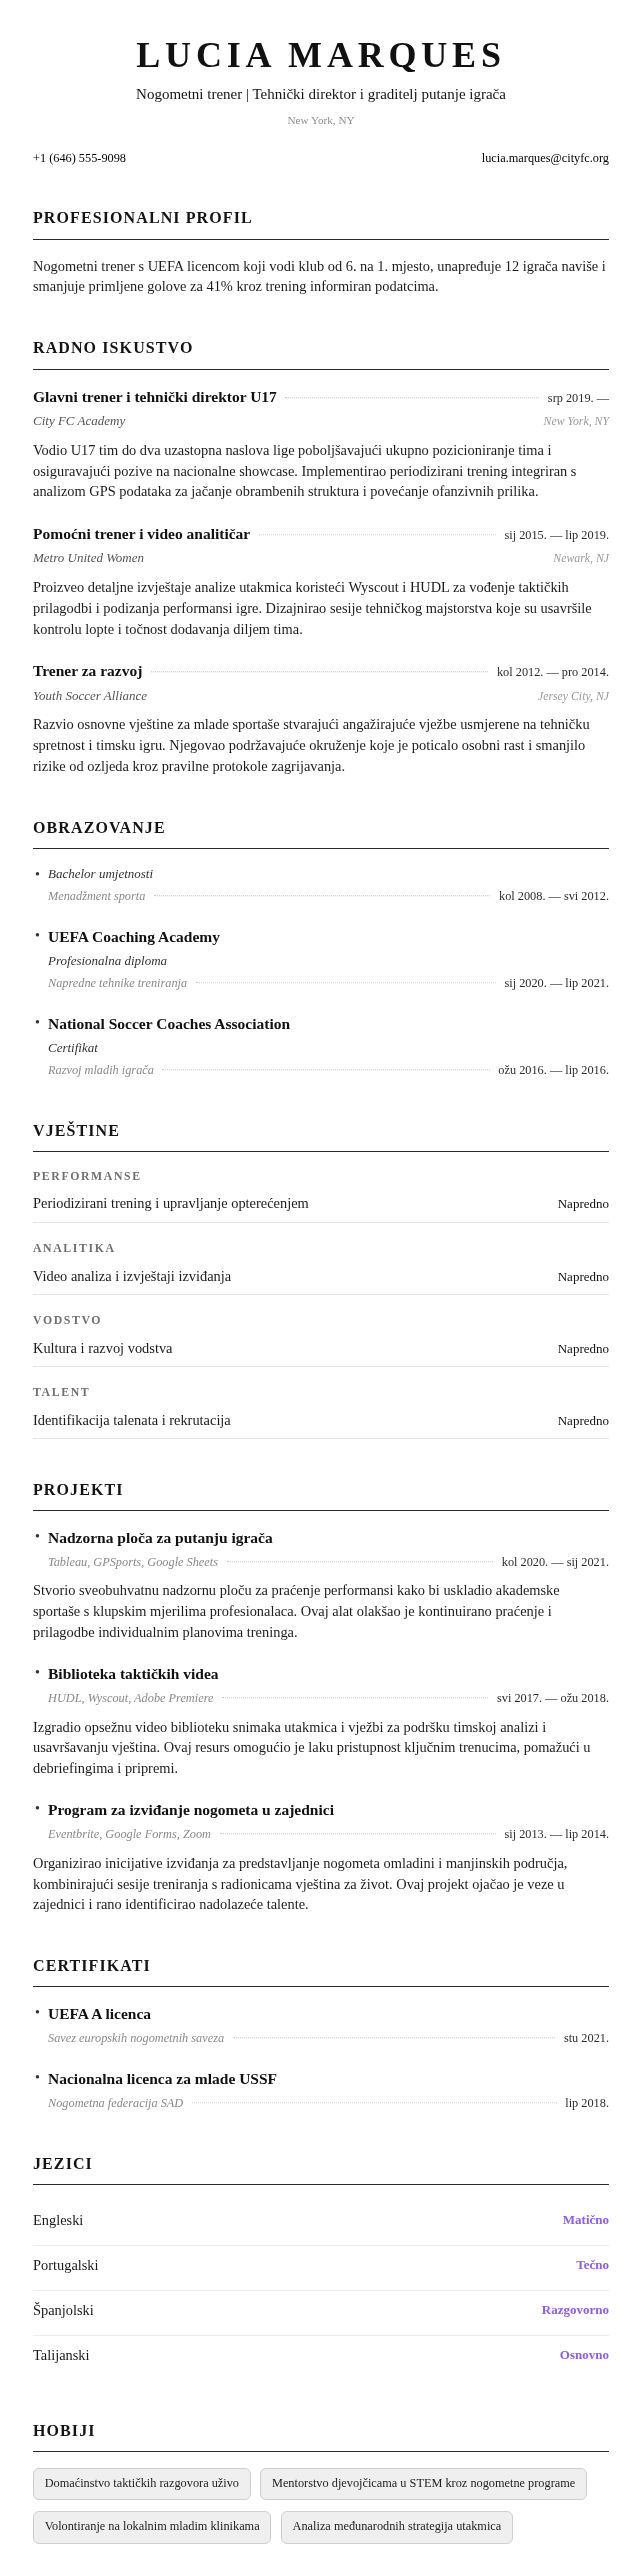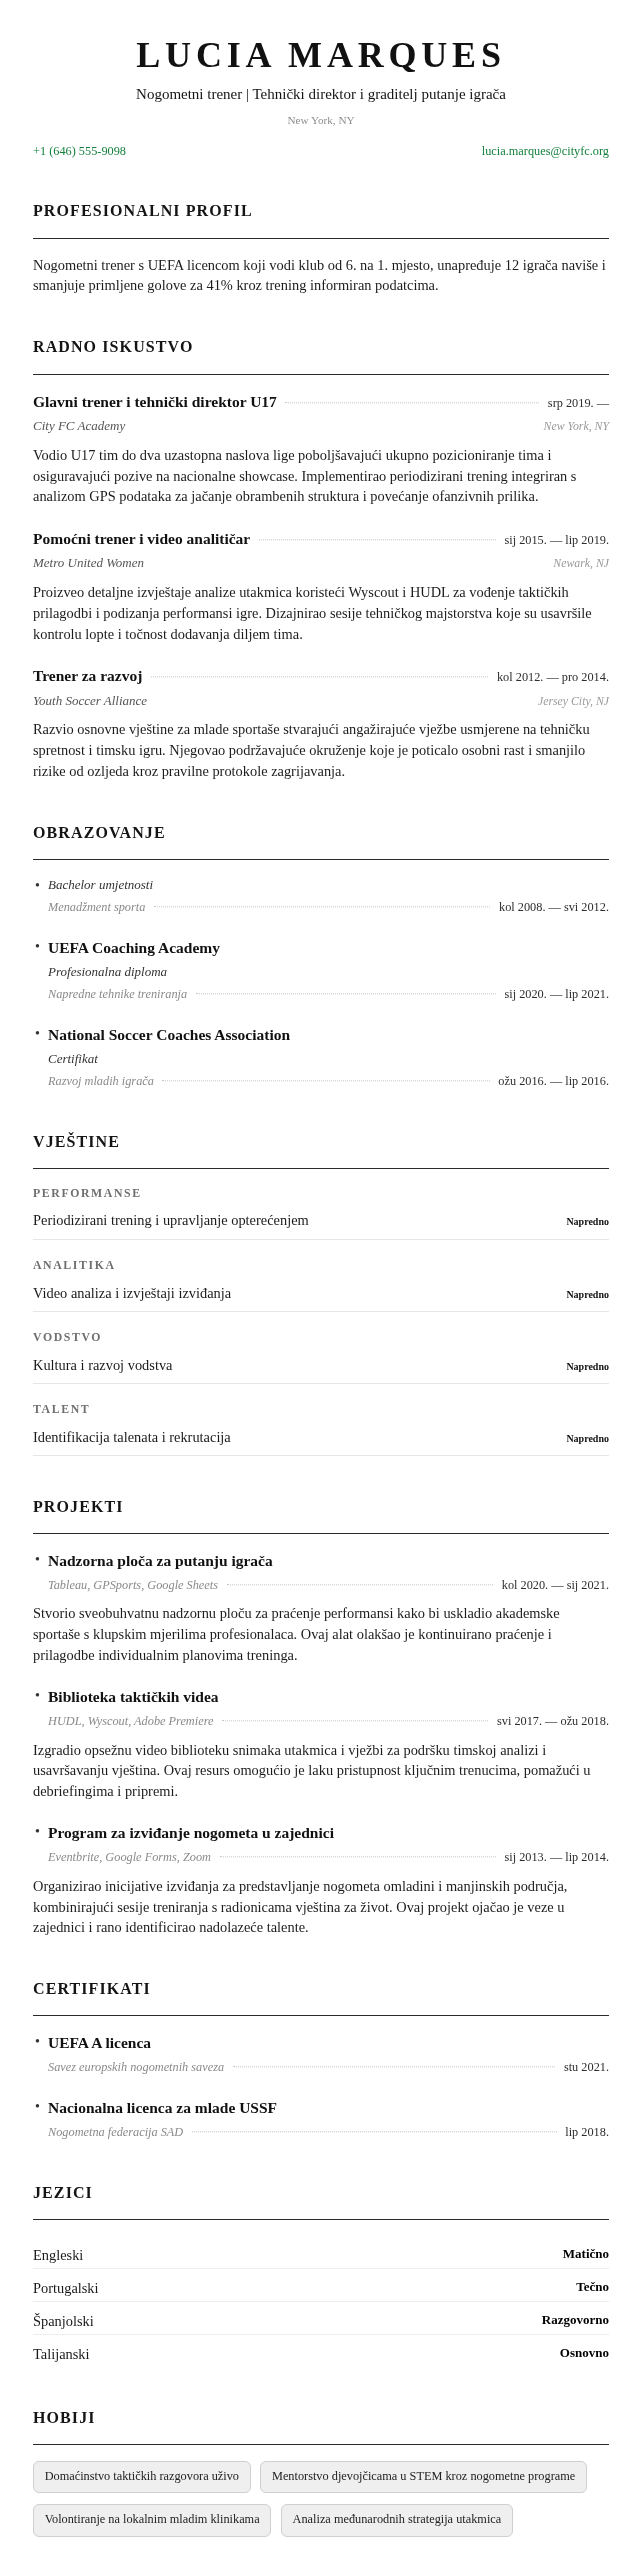--- a/index.html
+++ b/index.html
@@ -19,33 +19,33 @@
     font-size: 36px;
     font-weight: 700;
     letter-spacing: 4.8px;
     line-height: 1.1;
     color: #111;
   }
   .tagline { text-align: center; font-size: 15px; margin-top: 8.6px; color: #141414; }
   .loc { text-align: center; font-size: 11.2px; margin-top: 6.4px; color: #8d8d8d; }
   .contact {
     display: flex; justify-content: space-between; align-items: baseline;
-    margin-top: 14px; font-size: 12.3px; color: #15803d;
+    margin-top: 21px; font-size: 12.3px; color: #000000;
   }
 
   
   .section { margin-top: 39px; }
   .sec-title {
     margin: 0 0 16px 0;
     font-size: 16px;
     font-weight: 700;
     letter-spacing: 1.1px;
     color: #141414;
     border-bottom: 1.6px solid #2a2a2a;
-    padding-bottom: 15px;
+    padding-bottom: 9px;
   }
 
   .entry + .entry { margin-top: 20.3px; }
 
   .row { display: flex; align-items: baseline; }
   .leader {
     flex: 1 1 auto;
     border-bottom: 1.1px dotted #c6c6c6;
     margin: 0 8.6px;
     transform: translateY(-3.7px);
@@ -78,31 +78,31 @@
     font-weight: 700;
     letter-spacing: 1.6px;
     color: #6f6f6f;
   }
   .skill-row {
     display: flex; justify-content: space-between; align-items: baseline;
     padding: 8.6px 0 7.5px;
     border-bottom: 0.5px solid #e7e7e7;
   }
   .skill-name { font-size: 14.4px; }
-  .skill-level { font-size: 10px; font-weight: 700; color: #111; white-space: nowrap; }
+  .skill-level { font-size: 13px; font-weight: 400; color: #111; white-space: nowrap; }
 
   
   .lang-row {
-    display: flex; justify-content: space-between; align-items: flex-start;
-    padding: 9px 0 2px;
+    display: flex; justify-content: space-between; align-items: center;
+    padding: 9px 0 14px;
     border-bottom: 0.5px solid #ededed;
   }
   .lang-row:last-child { border-bottom: none; }
   .lang-name { font-size: 14.4px; }
-  .lang-level { font-size: 13px; font-weight: 700; color: #000000; }
+  .lang-level { font-size: 13px; font-weight: 700; color: #8b5cf6; }
 
   
   .chips { display: flex; flex-wrap: wrap; gap: 10.7px 9.6px; }
   .chip {
     background: #efefef;
     border: 0.5px solid #cfcfcf;
     border-radius: 6px;
     padding: 6.4px 10.7px;
     font-size: 12.3px;
     color: #222;

